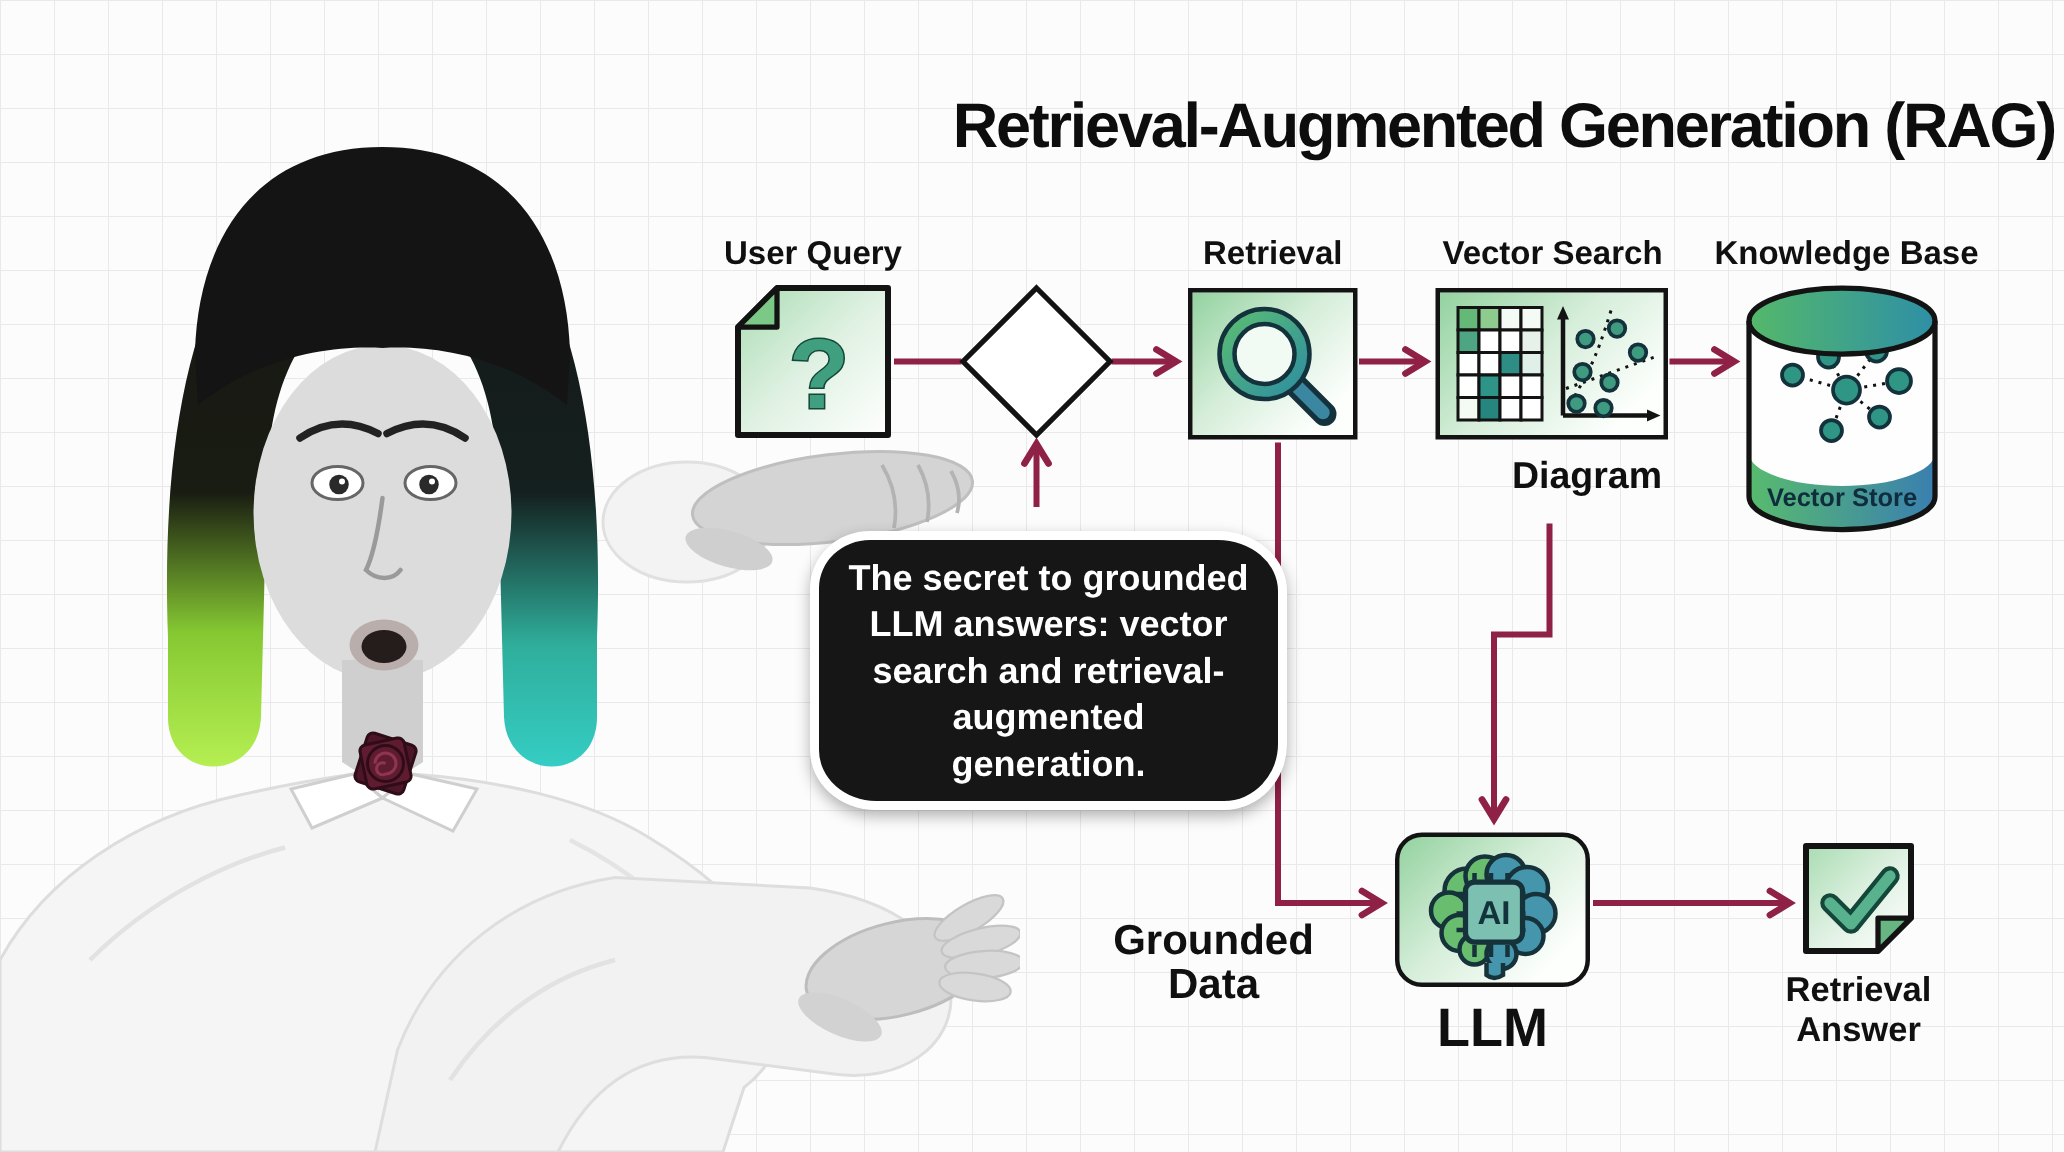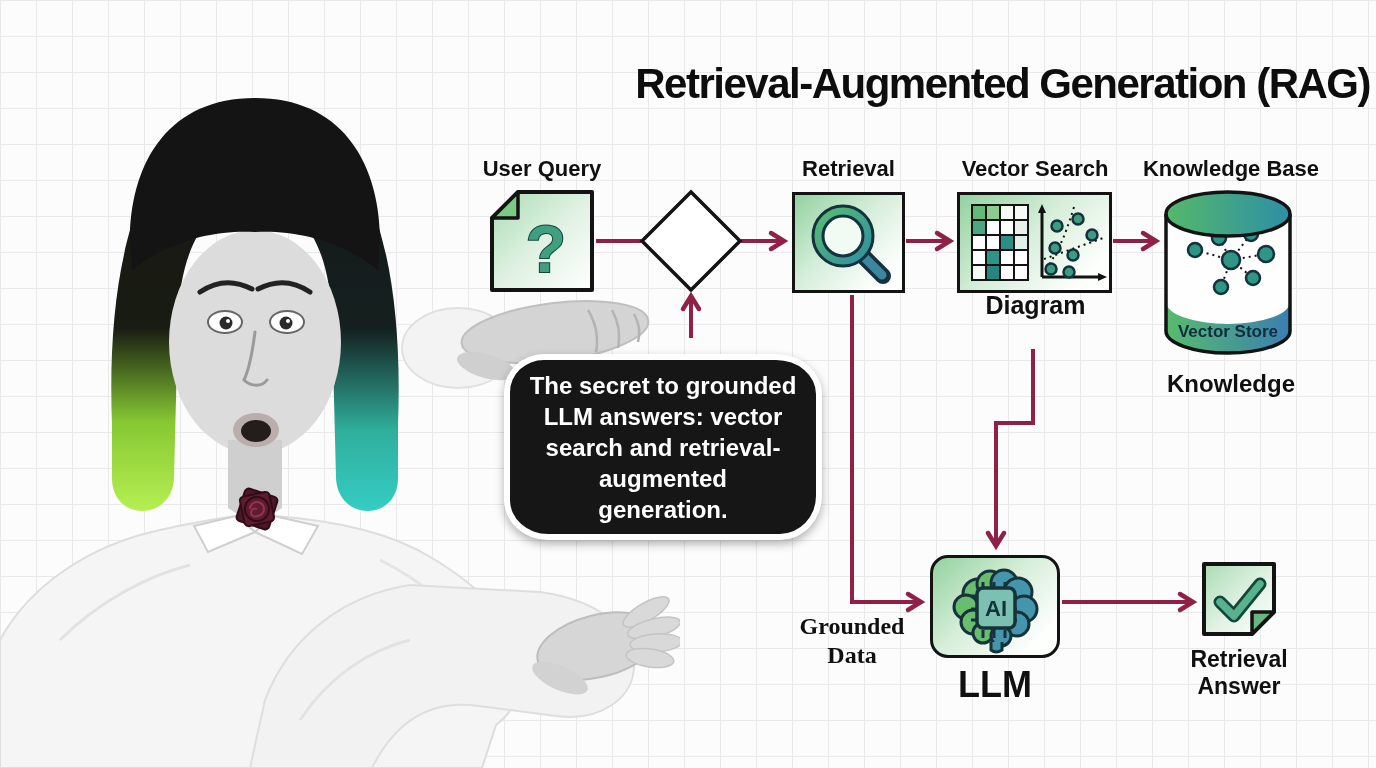--- a/index.html
+++ b/index.html
@@ -143,21 +143,21 @@
         <circle cx="97" cy="31" r="5.5"></circle>
           <circle cx="118" cy="24" r="5.5"></circle>
           <circle cx="132" cy="40" r="5.5"></circle>
         <circle cx="95" cy="53" r="5.5"></circle>
           <circle cx="113" cy="60" r="5.5"></circle>
           <circle cx="91" cy="74" r="5.5"></circle>
           <circle cx="109" cy="77" r="5.5"></circle>
       </g>
     </svg>
   </div>
-  <div class="abs caption" style="left:963px;top:291px;width:145px;font-size:25px;z-index:3;">Diagram</div>
+  <div class="abs caption" style="left:963px;top:303px;width:145px;font-size:25px;z-index:3;text-align:right;">Diagram</div>
 
   <svg class="abs" style="left:1163px;top:190px;z-index:3;" width="130" height="166" viewBox="0 0 130 166">
     <defs>
       <linearGradient id="gCylTop" x1="0" y1="0" x2="1" y2="0">
         <stop offset="0" stop-color="#54b86a"></stop>
           <stop offset="1" stop-color="#2e8fa6"></stop>
       </linearGradient>
       <linearGradient id="gCylBand" x1="0" y1="0" x2="1" y2="0">
         <stop offset="0" stop-color="#58bb6e"></stop>
           <stop offset="1" stop-color="#3a7fb0"></stop>
@@ -181,21 +181,20 @@
           <circle cx="90" cy="88" r="7"></circle>
           <circle cx="58" cy="97" r="7"></circle>
         <circle cx="68" cy="70" r="9"></circle>
       </g>
     </g>
     <ellipse cx="65" cy="24" rx="62" ry="22" fill="url(#gCylTop)" stroke="#131313" stroke-width="3.5"></ellipse>
     <path d="M3,24 L3,141 A62 22 0 0 0 127,141 L127,24" fill="none" stroke="#131313" stroke-width="3.5"></path>
     <text x="65" y="147" text-anchor="middle" font-family="Liberation Sans, sans-serif" font-size="17" font-weight="bold" fill="#0f2d3d">Vector Store</text>
   </svg>
   <div class="abs caption lineblock" style="left:1140px;top:370px;width:182px;font-size:24px;line-height:28px;z-index:3;">
-    <div>Knowledge</div>
   </div>
 
   <div class="abs node-box" style="left:930px;top:555px;width:130px;height:103px;z-index:3;border-radius:18px;">
     <svg width="123" height="96" viewBox="0 0 123 96">
       <g stroke="#16323a" stroke-width="3">
         <g fill="#69bd6e">
           <circle cx="45" cy="36" r="15"></circle>
             <circle cx="33" cy="49" r="12"></circle>
             <circle cx="40" cy="64" r="12"></circle>
           <circle cx="57" cy="26" r="13"></circle>
@@ -223,21 +222,21 @@
         <line x1="76" y1="38" x2="84" y2="38"></line>
           <line x1="76" y1="51" x2="84" y2="51"></line>
           <line x1="76" y1="62" x2="84" y2="62"></line>
       </g>
       <rect x="44" y="30" width="38" height="40" rx="6" fill="#7cc0b2" stroke="#16323a" stroke-width="3.5"></rect>
       <text x="63" y="58" text-anchor="middle" font-family="Liberation Sans, sans-serif" font-size="22" font-weight="bold" fill="#12333b">AI</text>
     </svg>
   </div>
   <div class="abs caption" style="left:930px;top:664px;width:130px;font-size:36px;z-index:3;">LLM</div>
 
-  <div class="abs caption lineblock" style="left:782px;top:612px;width:140px;font-size:24px;line-height:29px;z-index:3;font-family:Liberation Serif, serif;">
+  <div class="abs caption lineblock" style="left:739px;top:612px;width:140px;font-size:28px;line-height:29px;z-index:3;">
     <div>Grounded</div>
     <div>Data</div>
   </div>
 
   <svg class="abs" style="left:1200px;top:560px;z-index:3;" width="78" height="78" viewBox="0 0 78 78">
     <defs>
       <linearGradient id="gPage2" x1="0" y1="0" x2="1" y2="1">
         <stop offset="0" stop-color="#a9dcb2"></stop>
           <stop offset="0.55" stop-color="#e2f2e5"></stop>
           <stop offset="1" stop-color="#ffffff"></stop>
@@ -321,21 +320,21 @@
       <path d="M300,640 C330,595 370,570 410,560" stroke="#e2e2e2" stroke-width="3" fill="none"></path>
       <ellipse cx="598" cy="566" rx="62" ry="31" transform="rotate(-14 598 566)" fill="#d6d6d6" stroke="#bdbdbd" stroke-width="2"></ellipse>
       <ellipse cx="646" cy="532" rx="26" ry="9" transform="rotate(-30 646 532)" fill="#d9d9d9" stroke="#c4c4c4" stroke-width="1.5"></ellipse>
       <ellipse cx="654" cy="548" rx="27" ry="9" transform="rotate(-14 654 548)" fill="#d9d9d9" stroke="#c4c4c4" stroke-width="1.5"></ellipse>
       <ellipse cx="656" cy="563" rx="26" ry="9" transform="rotate(-4 656 563)" fill="#d9d9d9" stroke="#c4c4c4" stroke-width="1.5"></ellipse>
       <ellipse cx="650" cy="578" rx="24" ry="9" transform="rotate(8 650 578)" fill="#d9d9d9" stroke="#c4c4c4" stroke-width="1.5"></ellipse>
       <ellipse cx="560" cy="598" rx="30" ry="12" transform="rotate(24 560 598)" fill="#d2d2d2"></ellipse>
     </g>
   </svg>
 
-  <div class="abs bubble" style="z-index:5;">
+  <div class="abs bubble" style="z-index:5;margin-left:36px;">
     <div>The secret to grounded</div>
     <div>LLM answers: vector</div>
     <div>search and retrieval-</div>
     <div>augmented</div>
     <div>generation.</div>
   </div>
 
 </div>
 
 </body></html>

